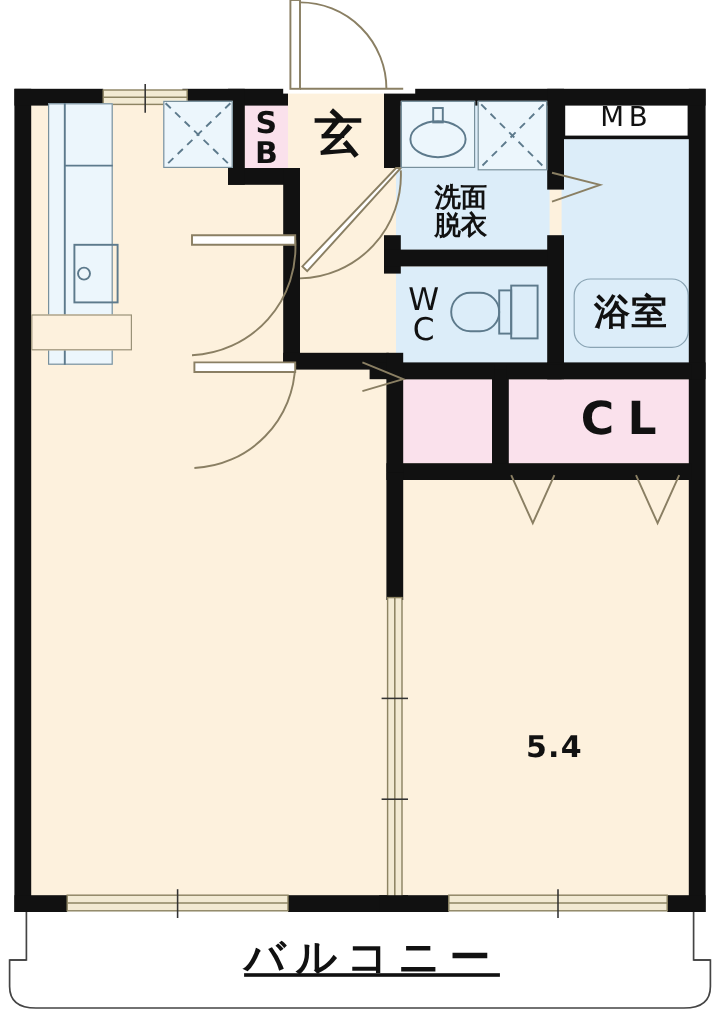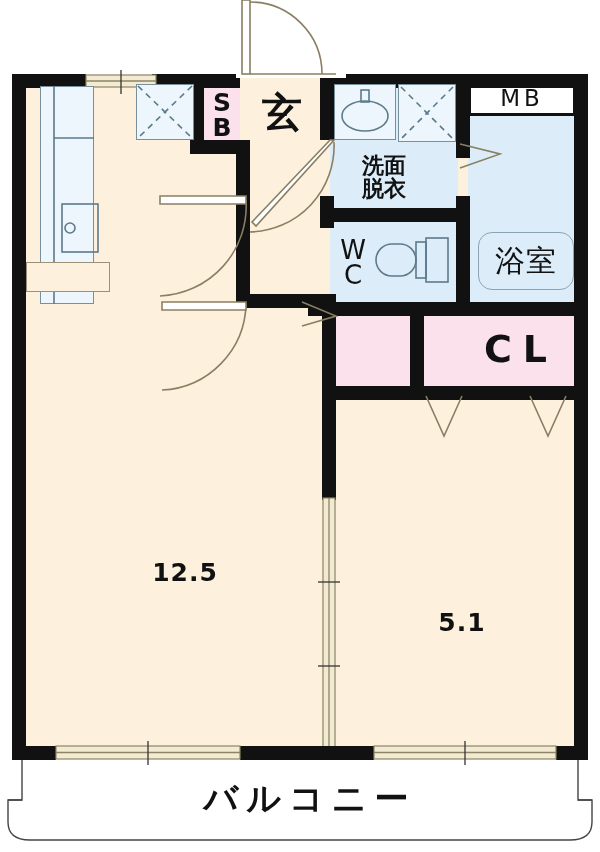--- a/index.html
+++ b/index.html
@@ -11,21 +11,21 @@
   .floor{background:#fdf1dd;}
   .pink{background:#fae1ec;}
   .blue{background:#dcedf9;}
   
   .wall{background:#111111;}
   
   .lbl{display:flex;align-items:center;justify-content:center;
        color:#111;text-align:center;line-height:1.05;
        font-family:"DejaVu Sans","Liberation Sans",sans-serif;}
   .lbl-big{font-size:40px;font-weight:700;letter-spacing:5px;}
-  .lbl-mid{font-size:27px;font-weight:400;letter-spacing:1px;}
+  .lbl-mid{font-size:27px;font-weight:700;letter-spacing:1px;}
   .lbl-sm{font-size:20px;font-weight:700;letter-spacing:0px;}
   .lbl-num{font-size:25px;font-weight:700;letter-spacing:1px;}
   .lbl-sb{font-size:25px;font-weight:700;line-height:1.0;flex-direction:column;}
   .lbl-wc{font-size:26px;font-weight:500;line-height:0.95;flex-direction:column;}
   .lbl-cl{font-size:38px;font-weight:700;letter-spacing:11px;padding-left:44px;}
   .lbl-mb{font-size:23px;font-weight:400;letter-spacing:4px;}
   .lbl-bal{font-size:34px;font-weight:700;letter-spacing:8px;}
   .vstack{flex-direction:column;}
   .fx-light{border:1.6px solid #78909c;box-sizing:border-box;background:#ecf6fc;}
   .counter{border:1.4px solid #9a9278;box-sizing:border-box;background:#fdf1dd;}
@@ -49,21 +49,21 @@
   <div class="abs" style="left:0px;top:752px;width:600px;height:100px;">
     <svg width="600" height="100">
       <path class="balline" d="M22,0 L22,48 L8,48 L8,70 Q8,88 30,88 L570,88 Q592,88 592,70 L592,48 L578,48 L578,0"></path>
       <path class="balline" d="M22,48 L22,48"></path>
       <path class="balline" d="M8,70 L8,70"></path>
       <path class="balline" d="M22,48 L8,48"></path>
       <path class="balline" d="M578,48 L592,48"></path>
       <path class="balline" d="M30,96 L570,96" style="display:none"></path>
     </svg>
   </div>
-  <div class="abs lbl lbl-bal" style="left:120px;top:776px;width:380px;height:46px;">バルコニー</div>
+  <div class="abs lbl lbl-bal" style="left:120px;top:776px;width:380px;height:46px;text-decoration:underline;">バルコニー</div>
 
   <div class="abs floor" style="left:24px;top:80px;width:552px;height:672px;"></div>
 
   <div class="abs floor" style="left:236px;top:72px;width:100px;height:230px;"></div>
 
   <div class="abs pink" style="left:204px;top:80px;width:36px;height:68px;"></div>
 
   <div class="abs blue" style="left:330px;top:80px;width:128px;height:130px;"></div>
 
   <div class="abs blue" style="left:330px;top:222px;width:128px;height:82px;"></div>
@@ -224,17 +224,16 @@
     <span>C</span>
   </div>
   <svg class="abs" style="left:376px;top:236px;" width="76" height="52">
     <rect x="0" y="8" width="40" height="32" rx="16" class="dl"></rect>
     <rect x="40" y="6" width="10" height="36" class="dl"></rect>
     <rect x="50" y="2" width="22" height="44" class="dl"></rect>
   </svg>
 
   <div class="abs lbl lbl-cl" style="left:424px;top:320px;width:150px;height:60px;">CL</div>
 
-  <div class="abs lbl lbl-num" style="left:100px;top:556px;width:170px;height:34px;">12.5</div>
-
-  <div class="abs lbl lbl-num" style="left:382px;top:606px;width:160px;height:34px;">5.1</div>
+
+  <div class="abs lbl lbl-num" style="left:382px;top:606px;width:160px;height:34px;">5.4</div>
 
 </div>
 
 </body></html>

